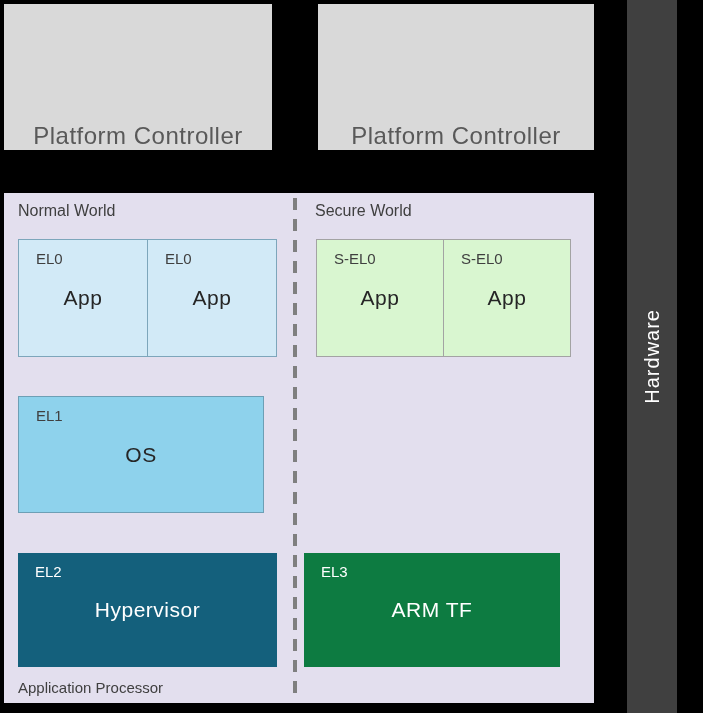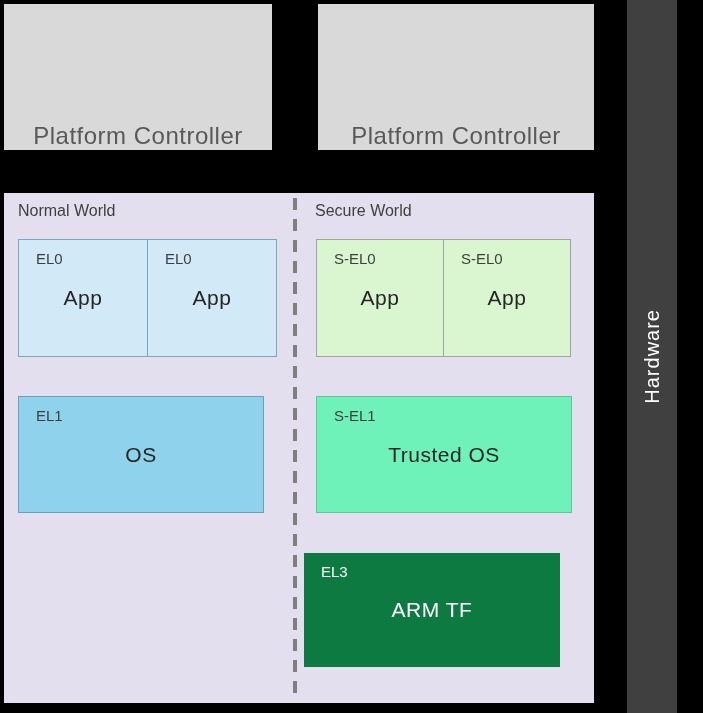--- a/index.html
+++ b/index.html
@@ -105,33 +105,34 @@
       <div class="nm">App</div>
     </div>
     <div class="cell app-blue n-app2">
       <div class="lvl">EL0</div>
       <div class="nm">App</div>
     </div>
     <div class="cell os-blue n-os">
       <div class="lvl">EL1</div>
       <div class="nm">OS</div>
     </div>
+    <div class="cell hyp dark n-hyp">
+      <div class="lvl">EL2</div>
+      <div class="nm">Hypervisor</div>
+    </div>
 
     <div class="cell app-green s-app1">
       <div class="lvl">S-EL0</div>
       <div class="nm">App</div>
     </div>
     <div class="cell app-green s-app2">
       <div class="lvl">S-EL0</div>
       <div class="nm">App</div>
     </div>
-    <div class="cell tos s-tos">
-      <div class="lvl">S-EL1</div>
-      <div class="nm">Trusted OS</div>
-    </div>
     <div class="cell tf dark s-tf">
       <div class="lvl">EL3</div>
       <div class="nm">ARM TF</div>
     </div>
 
+    <div class="footer-label">Application Processor</div>
   </div>
 
 </div>
 
 </body></html>

